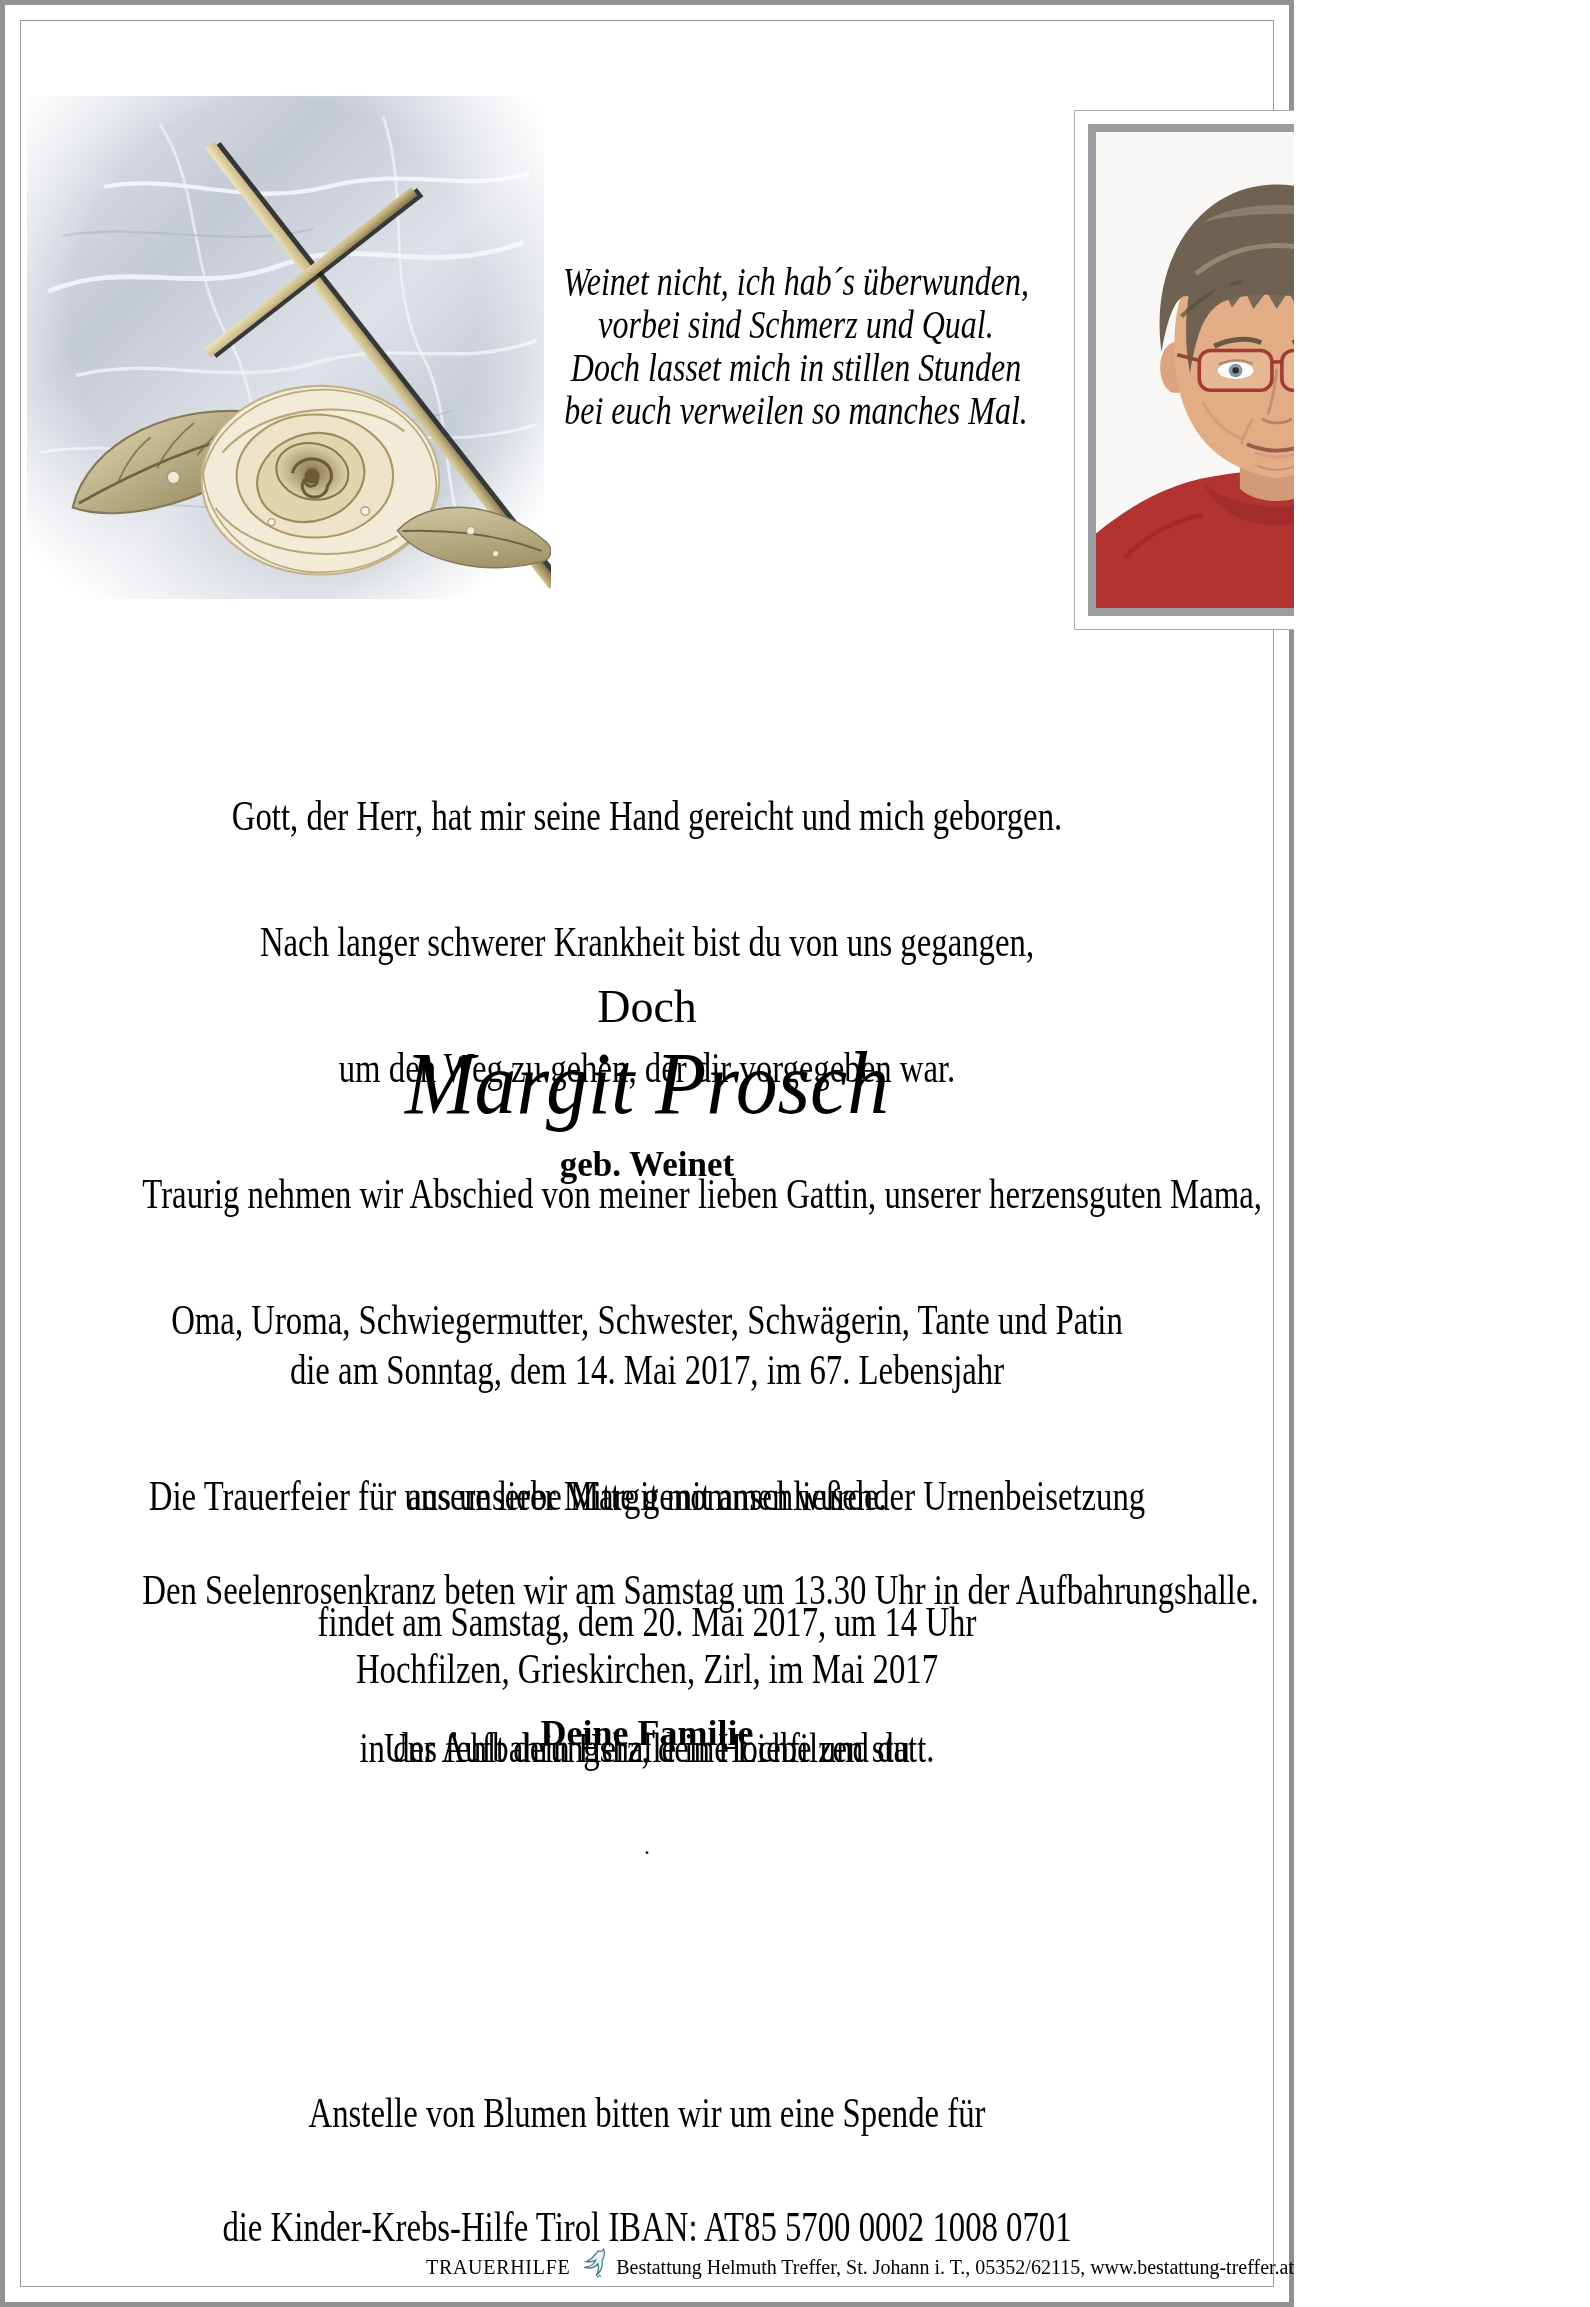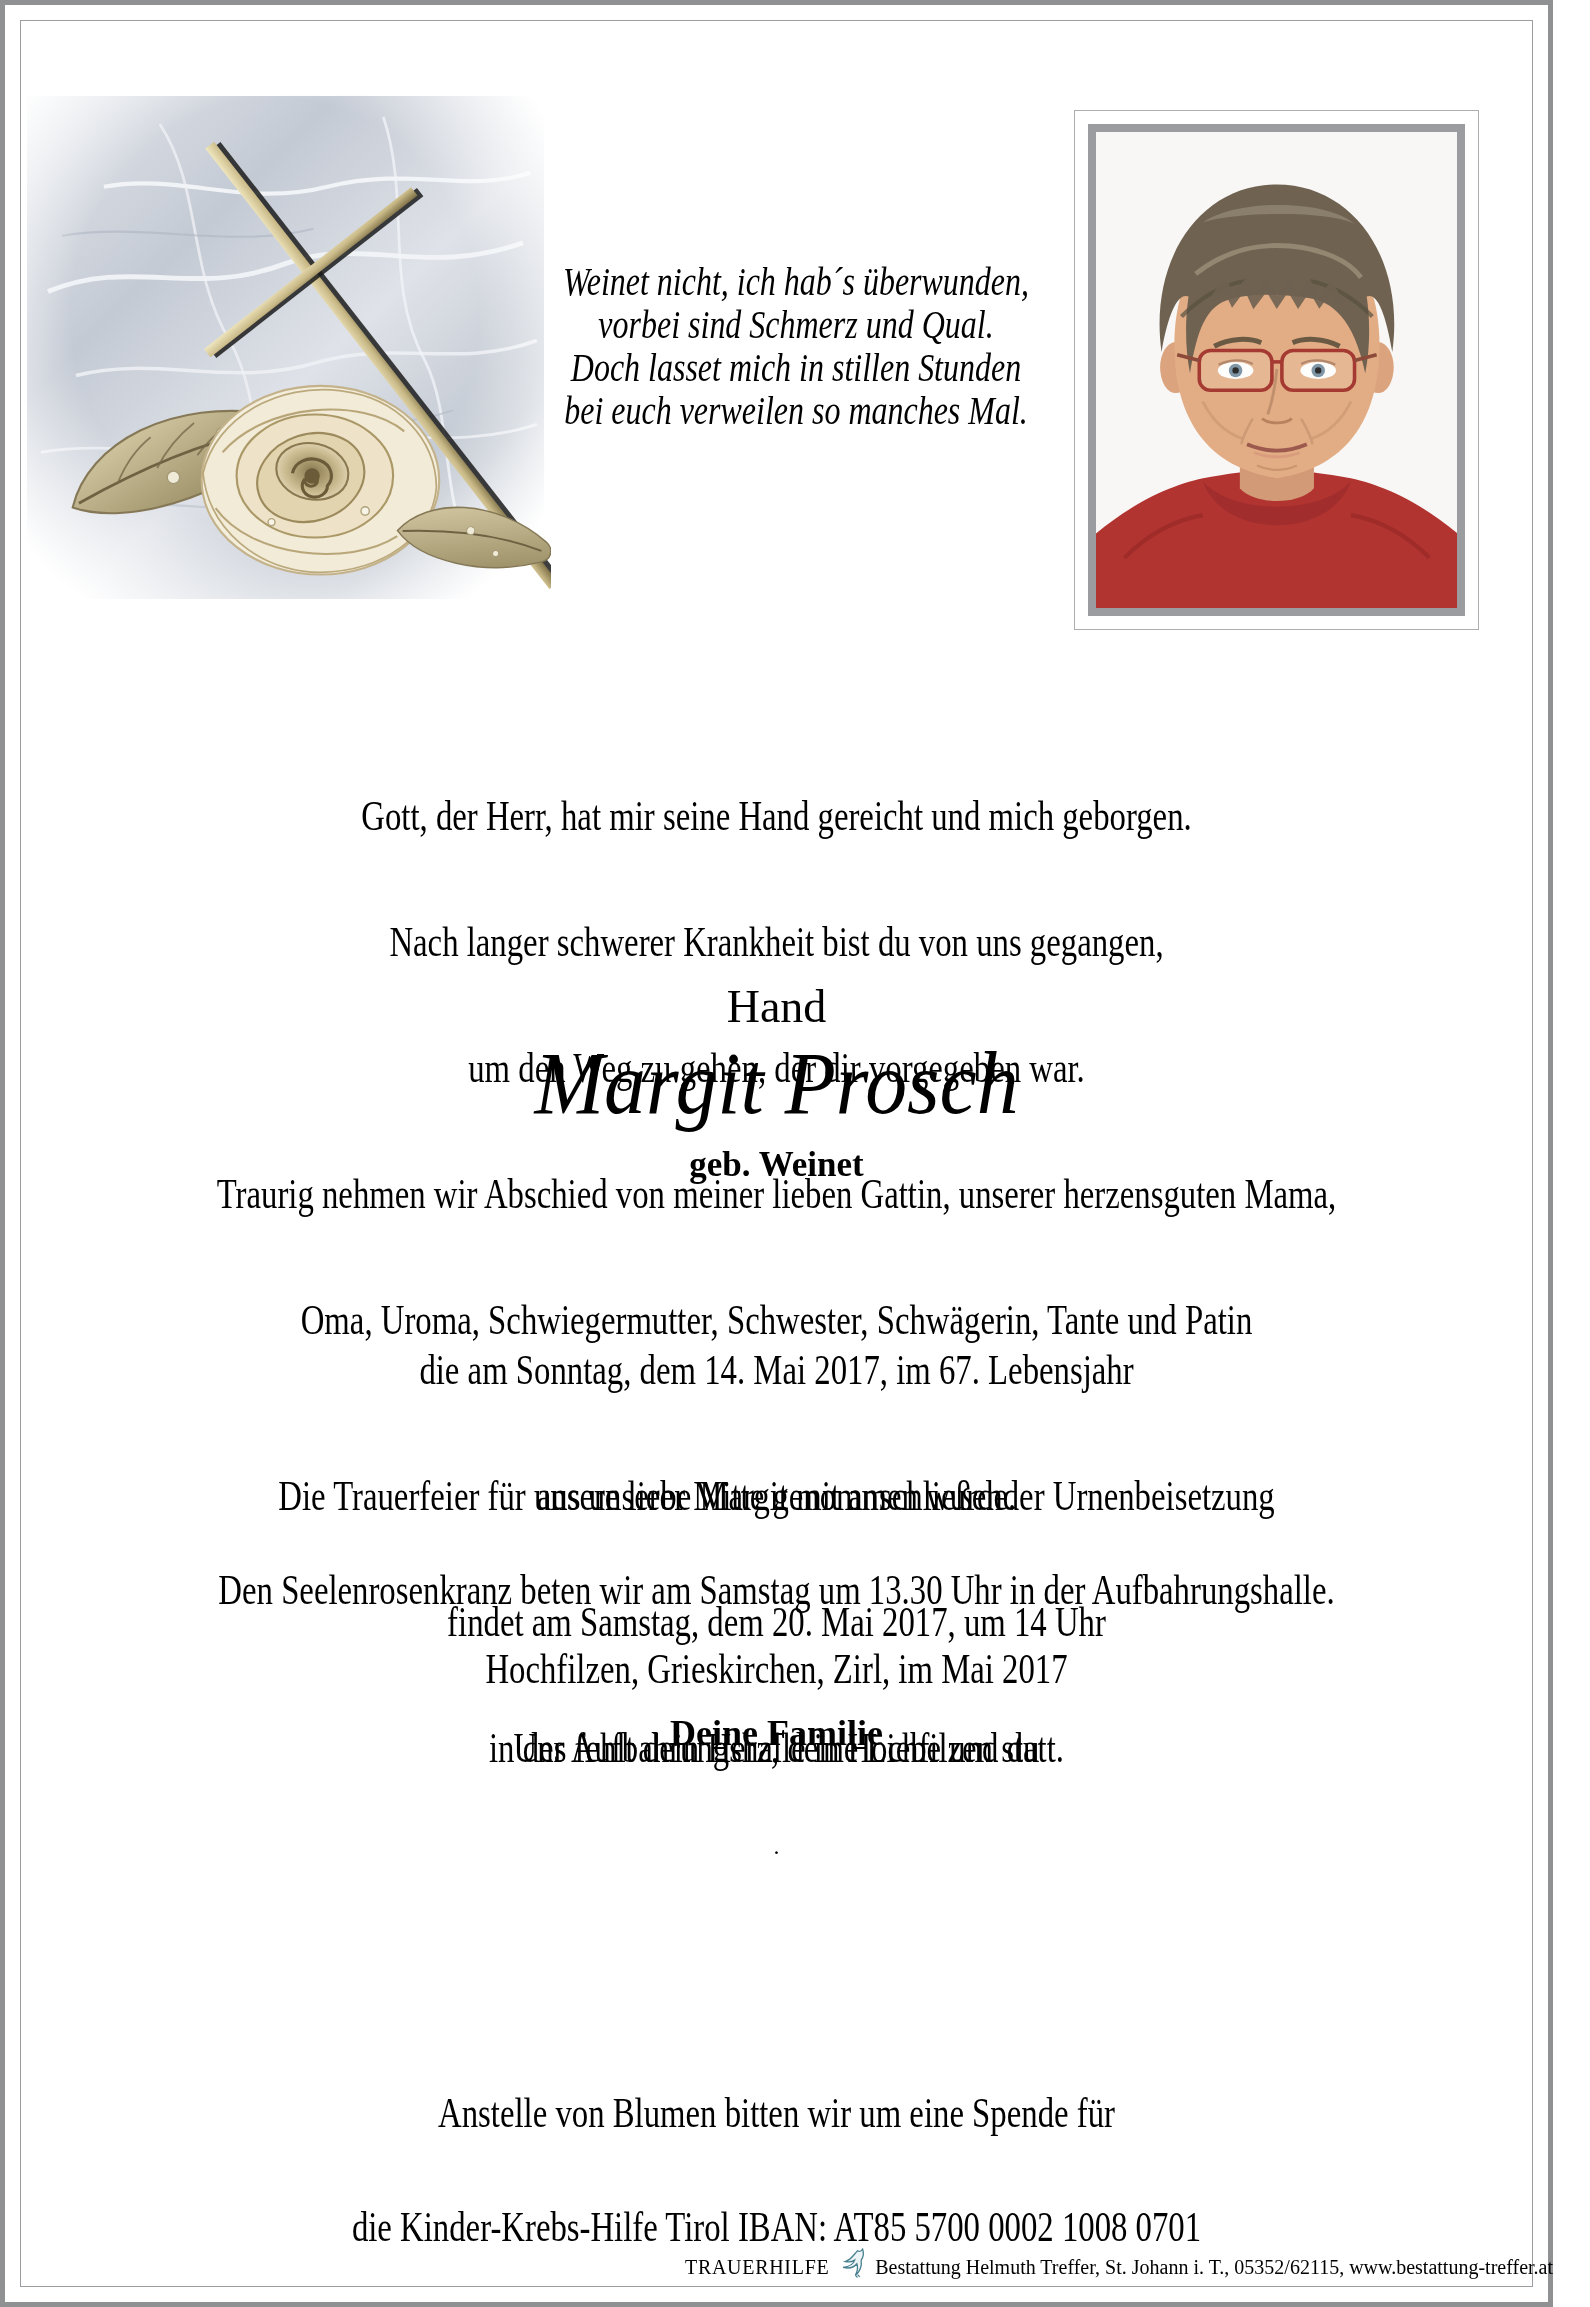--- a/index.html
+++ b/index.html
@@ -1,18 +1,18 @@
 <!DOCTYPE html>
 <html style="font-size:11.2px"><head>
 <meta charset="utf-8">
 <style>
   html,body{margin:0;padding:0;background:#ffffff;}
   .page{
     position:relative;
-    width:1553px;height:2307px;
+    width:1294px;height:2307px;
     background:#ffffff;
     font-family:"Liberation Serif","DejaVu Serif",serif;
     color:#000;
     overflow:hidden;
   }
   .outer-frame{position:absolute;inset:0;border:5.6px solid #8f9193;}
   .inner-frame{position:absolute;left:19.6px;top:19.6px;right:19.6px;bottom:19.6px;border:1.4px solid #9b9da0;}
 
   .tblock{position:absolute;left:0;right:0;text-align:center;white-space:pre;}
   .cond{transform:scaleX(0.78);transform-origin:50% 0;}
@@ -214,21 +214,21 @@
   </div>
 
   <div class="tblock intro cond">
     <div>Gott, der Herr, hat mir seine Hand gereicht und mich geborgen.</div>
     <div>Nach langer schwerer Krankheit bist du von uns gegangen,</div>
     <div>um den Weg zu gehen, der dir vorgegeben war.</div>
     <div>Traurig nehmen wir Abschied von meiner lieben Gattin, unserer herzensguten Mama,</div>
     <div>Oma, Uroma, Schwiegermutter, Schwester, Schwägerin, Tante und Patin</div>
   </div>
 
-  <div class="tblock salutation">Hand</div>
+  <div class="tblock salutation">Doch</div>
   <div class="tblock deceased-name cond94">Margit Prosch</div>
   <div class="tblock maiden">geb. Weinet</div>
 
   <div class="tblock passing cond">
     <div>die am Sonntag, dem 14. Mai 2017, im 67. Lebensjahr</div>
     <div>aus unserer Mitte genommen wurde.</div>
   </div>
 
   <div class="tblock funeral cond">
     <div>Die Trauerfeier für unsere liebe Margit mit anschließender Urnenbeisetzung</div>

